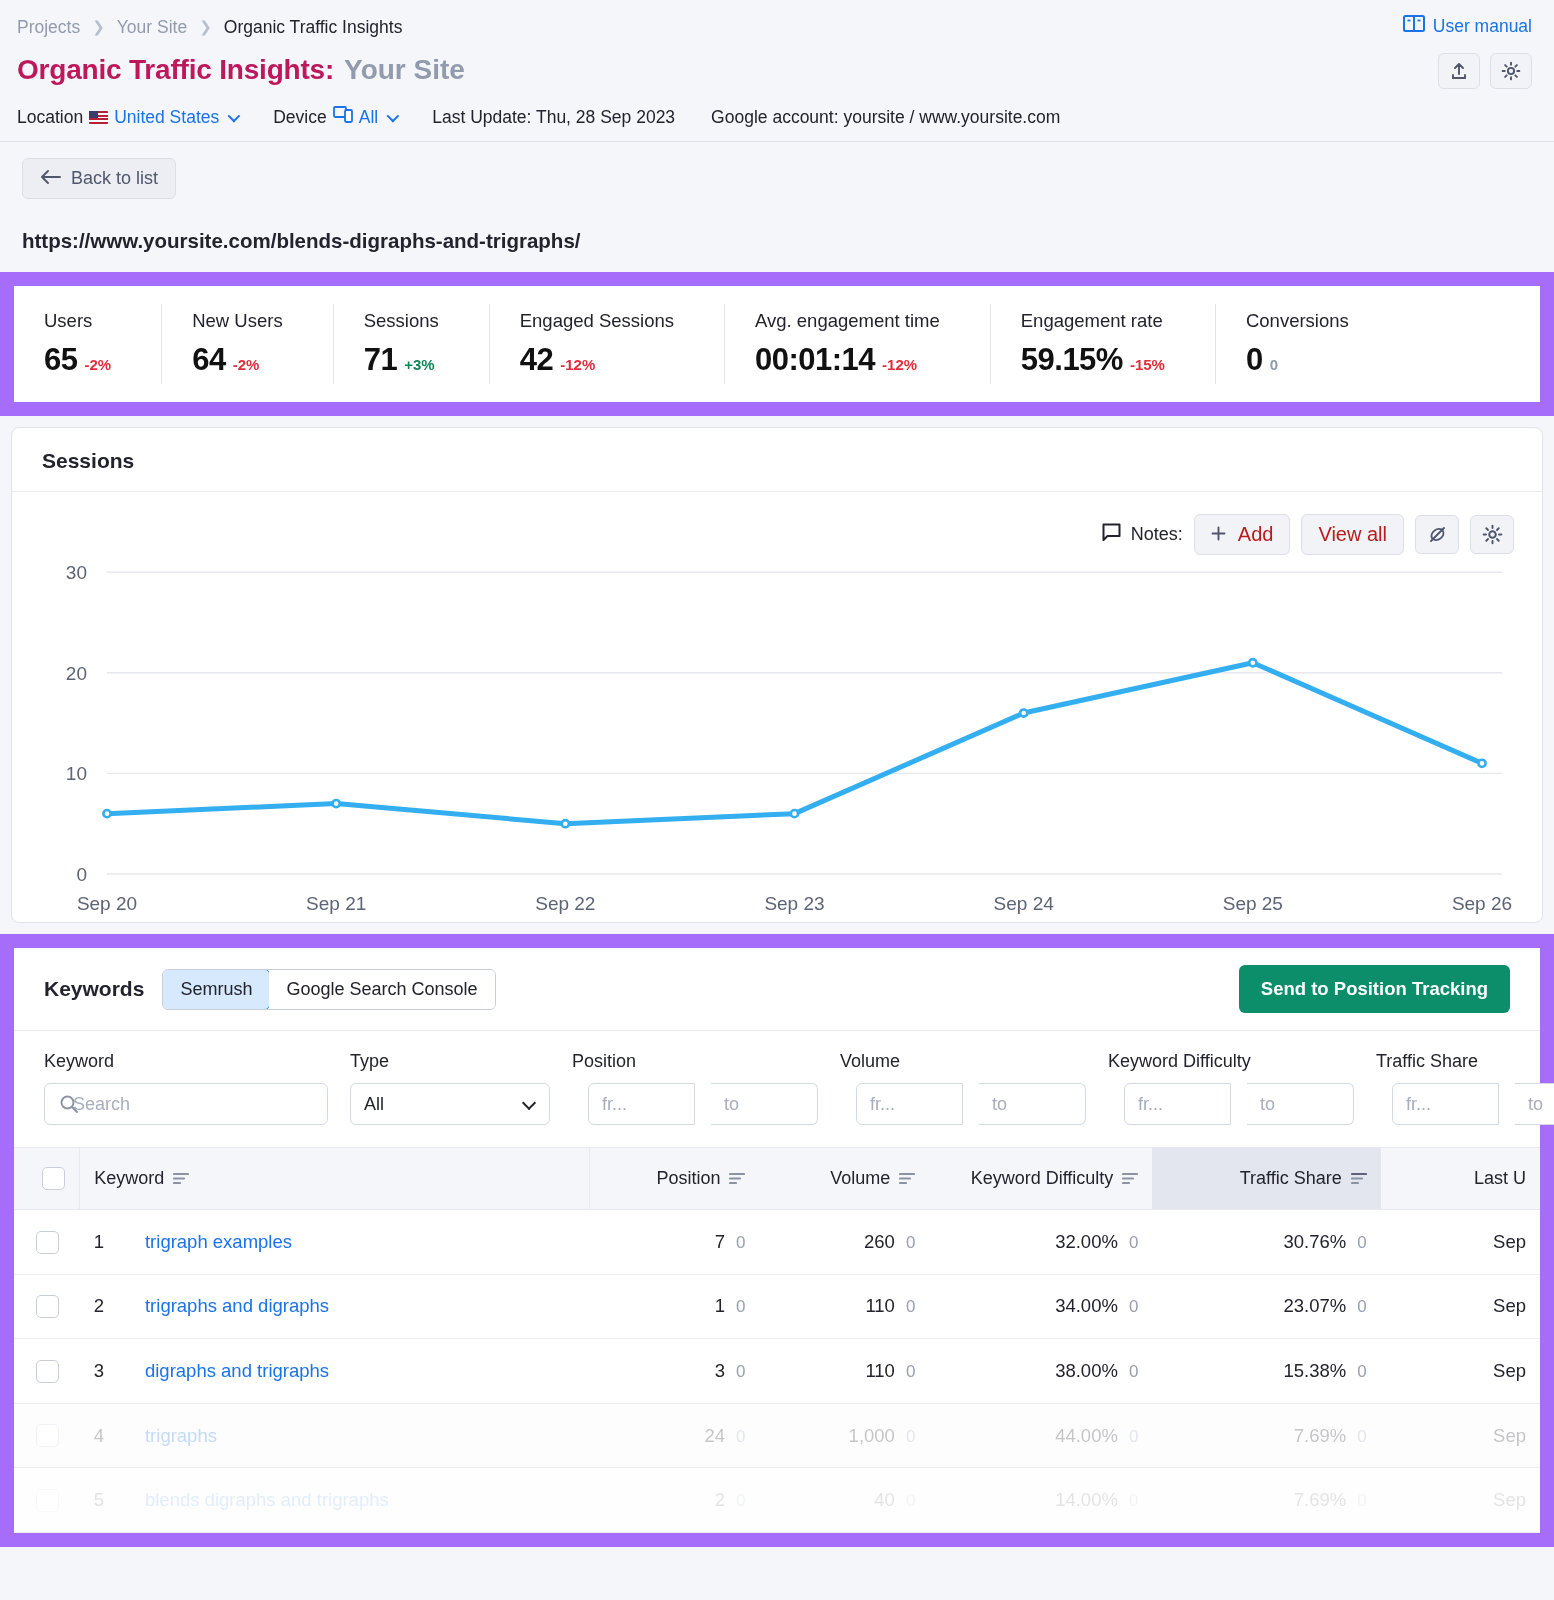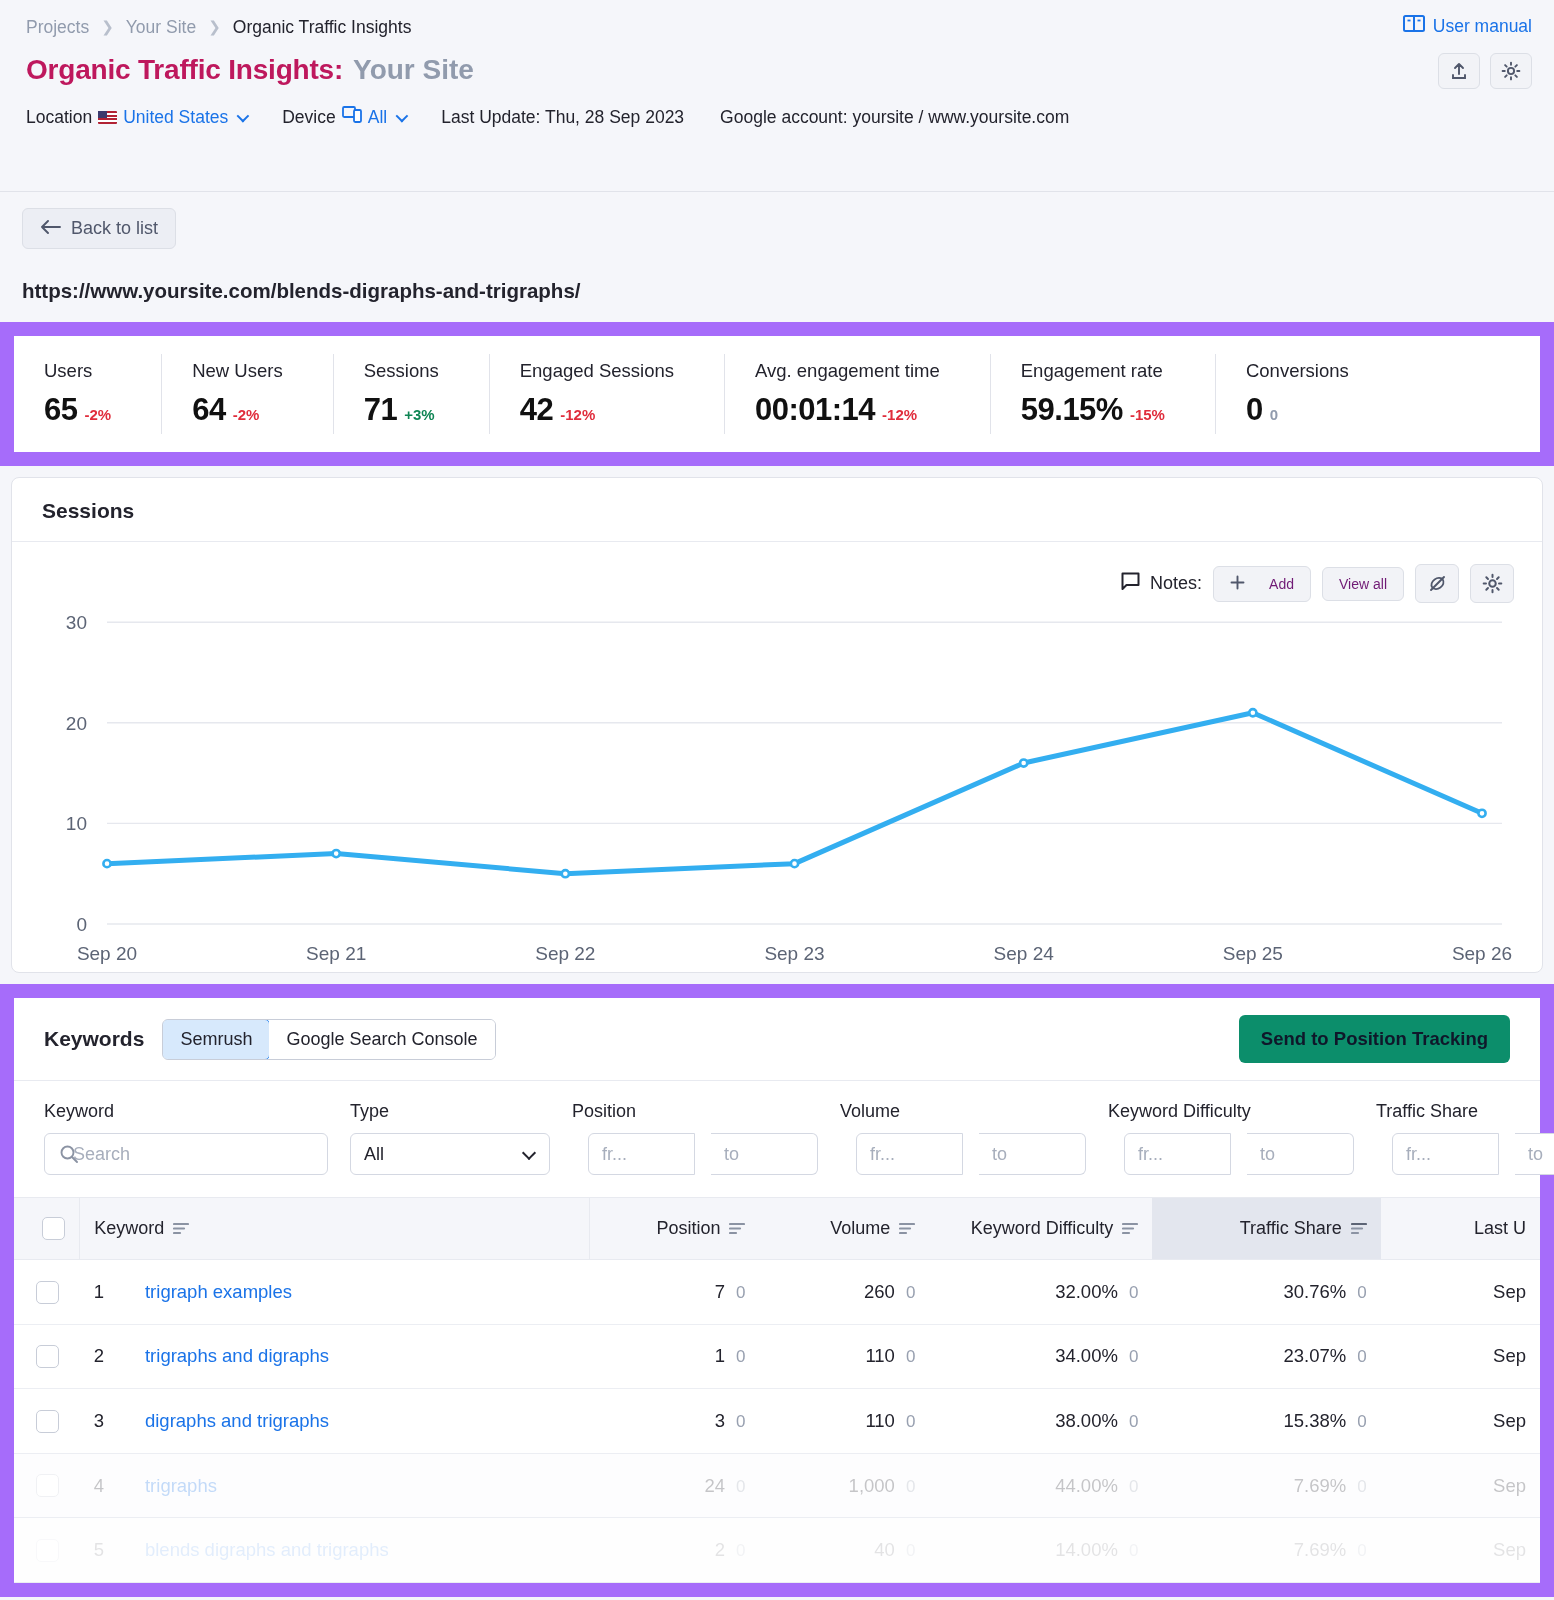--- a/index.html
+++ b/index.html
@@ -9,23 +9,23 @@
     overflow: hidden;
     background: #f5f6fa;
     font-family: "Liberation Sans", sans-serif;
     color: #23232d;
     -webkit-font-smoothing: antialiased;
   }
 
   
   .top-header {
     background: #f5f6fa;
-    padding: 14px 22px 0 26px;
+    padding: 14px 22px 0 17px;
     position: relative;
-    height: 192px;
+    height: 142px;
     border-bottom: 1px solid #e1e3ea;
   }
   .breadcrumb { display: flex; align-items: center; gap: 12px; font-size: 17.5px; height: 26px; }
   .bc-link { color: #919bad; text-decoration: none; }
   .bc-current { color: #23232d; }
   .bc-sep { color: #b8bfcc; font-size: 15px; }
 
   .title-row { display: flex; align-items: baseline; gap: 10px; margin-top: 14px; height: 36px; }
   .page-title { font-size: 28px; font-weight: bold; letter-spacing: -0.2px; color: #be185d; }
   .page-title-site { font-size: 28px; font-weight: bold; color: #919bad; }
@@ -103,22 +103,22 @@
   }
   .card-title { font-size: 21px; font-weight: bold; padding: 21px 30px 18px 30px; color: #23232d; }
   .card-divider { height: 1px; background: #e8eaf0; }
   .chart-area { position: relative; height: 430px; padding: 0; }
   .notes-bar {
     position: absolute; right: 28px; top: 22px; display: flex; align-items: center; gap: 11px;
   }
   .notes-label { display: flex; align-items: center; gap: 10px; font-size: 18px; color: #23232d; }
   .pill-btn {
     border: 1px solid #dcdfe6; background: #f2f3f7; border-radius: 6px;
-    padding: 8px 16px; font-size: 14px; color: #701a75; cursor: pointer;
-    display: inline-flex; align-items: center; gap: 24px;
+    padding: 8px 16px; font-size: 20px; color: #b91c1c; cursor: pointer;
+    display: inline-flex; align-items: center; gap: 12px;
   }
   .sq-btn {
     border: 1px solid #dcdfe6; background: #f2f3f7; border-radius: 6px;
     width: 44px; height: 39px; display: inline-flex; align-items: center; justify-content: center;
     cursor: pointer;
   }
   .chart-svg { position: absolute; left: 0; top: 0; }
 
   
   .kw-wrap { margin-top: 11px; }
@@ -128,21 +128,21 @@
     padding: 17px 30px; border-bottom: 1px solid #e8eaf0;
   }
   .kw-head-left { display: flex; align-items: center; gap: 18px; }
   .kw-title { font-size: 21px; font-weight: bold; color: #23232d; }
   .seg-group { display: flex; border: 1px solid #c8cdd8; border-radius: 6px; overflow: hidden; }
   .seg {
     padding: 9px 17px; font-size: 18px; background: #fff; color: #23232d; cursor: pointer;
   }
   .seg.active { background: #d7e9fc; border: 1.5px solid #3b8ef0; border-radius: 5px; margin:-1px; }
   .green-btn {
-    background: #0c8e6b; color: #0f172a; font-weight: bold; font-size: 18.5px;
+    background: #0c8e6b; color: #ffffff; font-weight: bold; font-size: 18.5px;
     border: none; border-radius: 6px; padding: 13px 22px; cursor: pointer;
   }
 
   .filters { display: flex; gap: 0; padding: 20px 30px 22px 30px; align-items: flex-end; }
   .filter { margin-right: 22px; }
   .filter-label { font-size: 18px; color: #23232d; margin-bottom: 11px; }
   .inp {
     border: 1px solid #d4d8e2; border-radius: 6px; background: #fff;
     height: 42px; font-size: 18px; color: #23232d; padding: 0 13px;
     font-family: "Liberation Sans", sans-serif;

